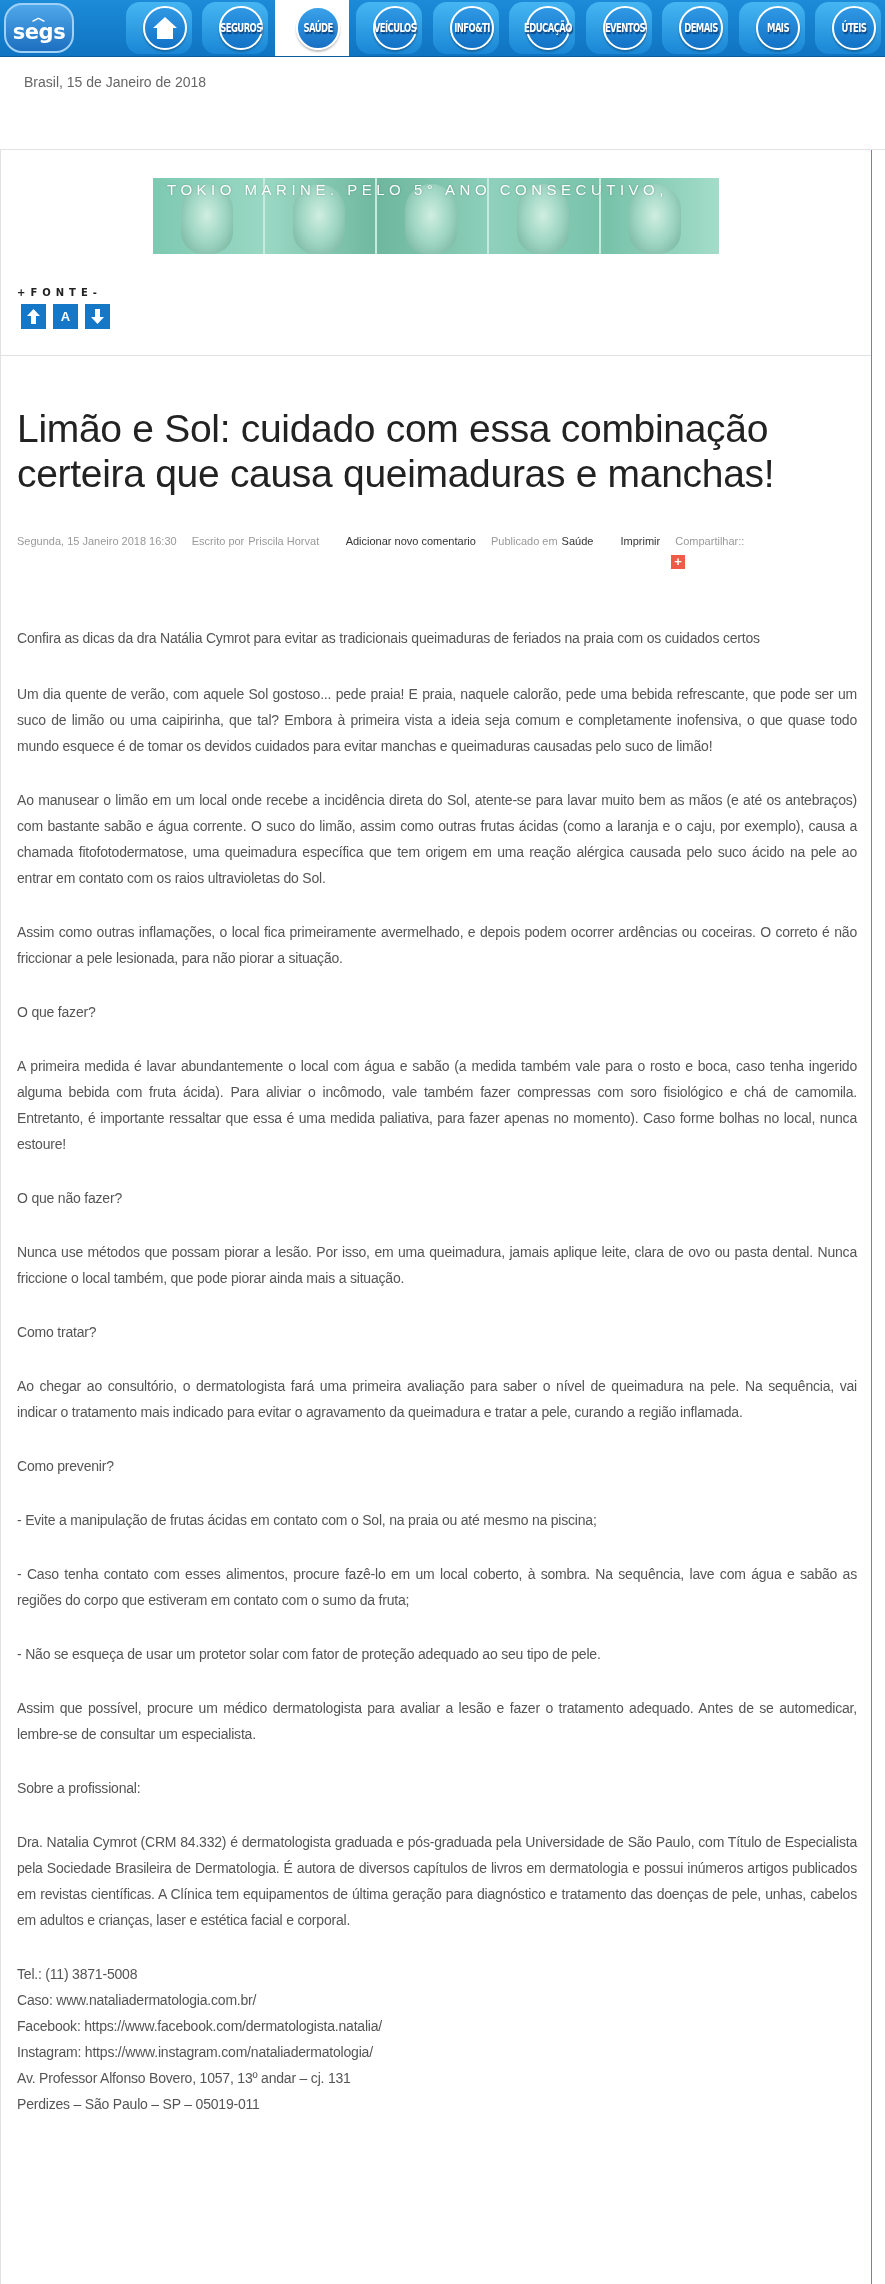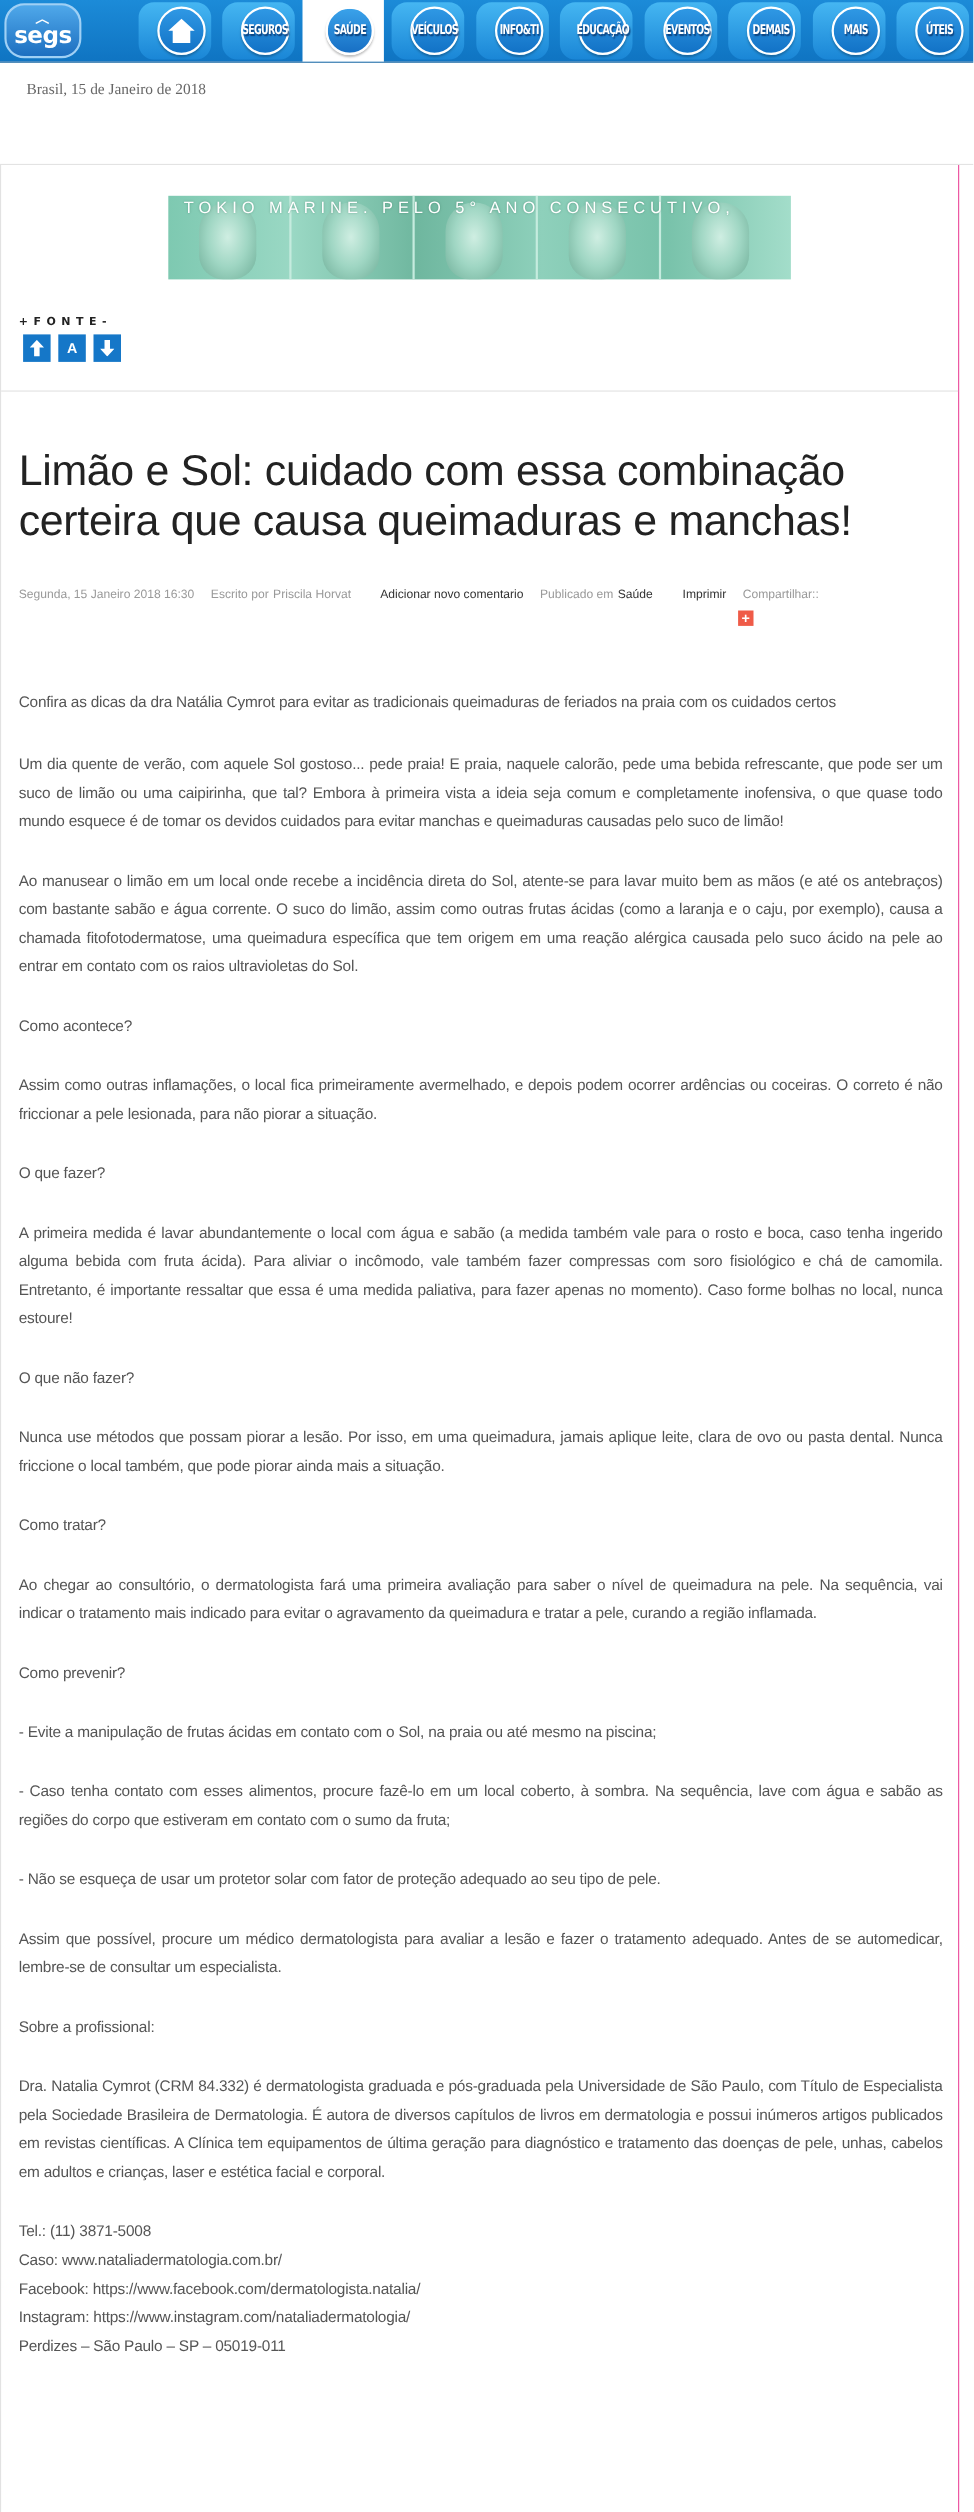--- a/index.html
+++ b/index.html
@@ -11,21 +11,21 @@
   .logo-text { color: #fff; font-family: "DejaVu Sans", sans-serif; font-weight: bold; font-size: 21px; margin-top: 8px; letter-spacing: -0.5px; }
   .logo-chevron { position: absolute; left: 50%; top: 5px; transform: translateX(-50%); color: #fff; font-size: 14px; line-height: 14px; font-weight: bold; }
   .nav-item { position: absolute; top: 2px; width: 54px; height: 52px; border-radius: 14px; background: linear-gradient(#45b6f2, #1a86d6); display: flex; align-items: center; justify-content: center; cursor: pointer; padding-left: 12px; }
   .nav-item.active { background: #ffffff; top: 0; height: 56px; width: 62px; border-radius: 0; }
   .nav-item.active .nav-circle { background: linear-gradient(#3aa2ea, #176fc4); }
   .nav-circle { width: 44px; height: 44px; border-radius: 50%; border: 2px solid #fff; box-sizing: border-box; display: flex; align-items: center; justify-content: center; background: linear-gradient(#2f98e4, #1272c6); box-shadow: 0 2px 2px rgba(0,0,0,0.25); }
   .nav-label { color: #fff; font-family: "DejaVu Sans", sans-serif; font-weight: bold; font-size: 8.5px; letter-spacing: -0.6px; text-shadow: 1px 1px 1px #0b3f7a; transform: scaleY(1.45); white-space: nowrap; }
   .home-svg { width: 26px; height: 24px; }
 
   
-  .date-box { position: absolute; left: 0; top: 57px; width: 885px; height: 92px; border-bottom: 1px solid #e3e3e3; font-family: Liberation Serif, serif; }
+  .date-box { position: absolute; left: 0; top: 57px; width: 885px; height: 92px; border-bottom: 1px solid #e3e3e3; }
   .date-text { position: absolute; left: 24px; top: 17px; font-size: 14px; color: #666; }
 
   .content { position: absolute; left: 0; top: 150px; width: 872px; height: 2134px; border-left: 1px solid #e2e2e2; border-right: 1px solid #ec4899; box-sizing: border-box; }
 
   .banner { position: absolute; left: 152px; top: 28px; width: 566px; height: 76px; background: linear-gradient(90deg, #7ec9b1 0%, #9ad8c4 20%, #6fb79f 40%, #8ed0bb 60%, #78c2aa 80%, #a3ddca 100%); overflow: hidden; }
   .banner-face { position: absolute; top: 0; width: 110px; height: 76px; border-right: 2px solid #c5ebde; }
   .banner-face .head { position: absolute; left: 28px; top: 6px; width: 52px; height: 70px; border-radius: 26px 26px 22px 22px; background: radial-gradient(ellipse at 50% 45%, #cfeee2 0%, #9fd6c3 50%, #6fae98 100%); }
   .banner-text { position: absolute; left: 14px; top: 3px; color: #ffffff; font-size: 15px; letter-spacing: 4.5px; white-space: nowrap; text-shadow: 0 0 2px rgba(0,60,40,0.35); }
 
   .font-tools { position: absolute; left: 16px; top: 137px; }
@@ -166,36 +166,36 @@
     <span><span style="margin-right:4px">Publicado em</span><span class="link">Saúde</span></span>
     <span class="link">Imprimir</span>
     <span>Compartilhar::</span>
   </div>
   <div class="share-btn"><span>+</span></div>
 
   <div class="article">
     <p style="margin-bottom:30px">Confira as dicas da dra Natália Cymrot para evitar as tradicionais queimaduras de feriados na praia com os cuidados certos</p>
     <p>Um dia quente de verão, com aquele Sol gostoso... pede praia! E praia, naquele calorão, pede uma bebida refrescante, que pode ser um suco de limão ou uma caipirinha, que tal? Embora à primeira vista a ideia seja comum e completamente inofensiva, o que quase todo mundo esquece é de tomar os devidos cuidados para evitar manchas e queimaduras causadas pelo suco de limão!</p>
     <p>Ao manusear o limão em um local onde recebe a incidência direta do Sol, atente-se para lavar muito bem as mãos (e até os antebraços) com bastante sabão e água corrente. O suco do limão, assim como outras frutas ácidas (como a laranja e o caju, por exemplo), causa a chamada fitofotodermatose, uma queimadura específica que tem origem em uma reação alérgica causada pelo suco ácido na pele ao entrar em contato com os raios ultravioletas do Sol.</p>
-    <p>Como acontece?</p>
     <p>Assim como outras inflamações, o local fica primeiramente avermelhado, e depois podem ocorrer ardências ou coceiras. O correto é não friccionar a pele lesionada, para não piorar a situação.</p>
     <p>O que fazer?</p>
     <p>A primeira medida é lavar abundantemente o local com água e sabão (a medida também vale para o rosto e boca, caso tenha ingerido alguma bebida com fruta ácida). Para aliviar o incômodo, vale também fazer compressas com soro fisiológico e chá de camomila. Entretanto, é importante ressaltar que essa é uma medida paliativa, para fazer apenas no momento). Caso forme bolhas no local, nunca estoure!</p>
     <p>O que não fazer?</p>
     <p>Nunca use métodos que possam piorar a lesão. Por isso, em uma queimadura, jamais aplique leite, clara de ovo ou pasta dental. Nunca friccione o local também, que pode piorar ainda mais a situação.</p>
     <p>Como tratar?</p>
     <p>Ao chegar ao consultório, o dermatologista fará uma primeira avaliação para saber o nível de queimadura na pele. Na sequência, vai indicar o tratamento mais indicado para evitar o agravamento da queimadura e tratar a pele, curando a região inflamada.</p>
     <p>Como prevenir?</p>
     <p>- Evite a manipulação de frutas ácidas em contato com o Sol, na praia ou até mesmo na piscina;</p>
     <p>- Caso tenha contato com esses alimentos, procure fazê-lo em um local coberto, à sombra. Na sequência, lave com água e sabão as regiões do corpo que estiveram em contato com o sumo da fruta;</p>
     <p>- Não se esqueça de usar um protetor solar com fator de proteção adequado ao seu tipo de pele.</p>
     <p>Assim que possível, procure um médico dermatologista para avaliar a lesão e fazer o tratamento adequado. Antes de se automedicar, lembre-se de consultar um especialista.</p>
     <p>Sobre a profissional:</p>
     <p>Dra. Natalia Cymrot (CRM 84.332) é dermatologista graduada e pós-graduada pela Universidade de São Paulo, com Título de Especialista pela Sociedade Brasileira de Dermatologia. É autora de diversos capítulos de livros em dermatologia e possui inúmeros artigos publicados em revistas científicas. A Clínica tem equipamentos de última geração para diagnóstico e tratamento das doenças de pele, unhas, cabelos em adultos e crianças, laser e estética facial e corporal.</p>
     <div class="contact">
       <div>Tel.: (11) 3871-5008</div>
       <div>Caso: www.nataliadermatologia.com.br/</div>
       <div>Facebook: https://www.facebook.com/dermatologista.natalia/</div>
       <div>Instagram: https://www.instagram.com/nataliadermatologia/</div>
+      <div>Av. Professor Alfonso Bovero, 1057, 13º andar – cj. 131</div>
       <div>Perdizes – São Paulo – SP – 05019-011</div>
     </div>
   </div>
 </div>
 
 </body></html>

